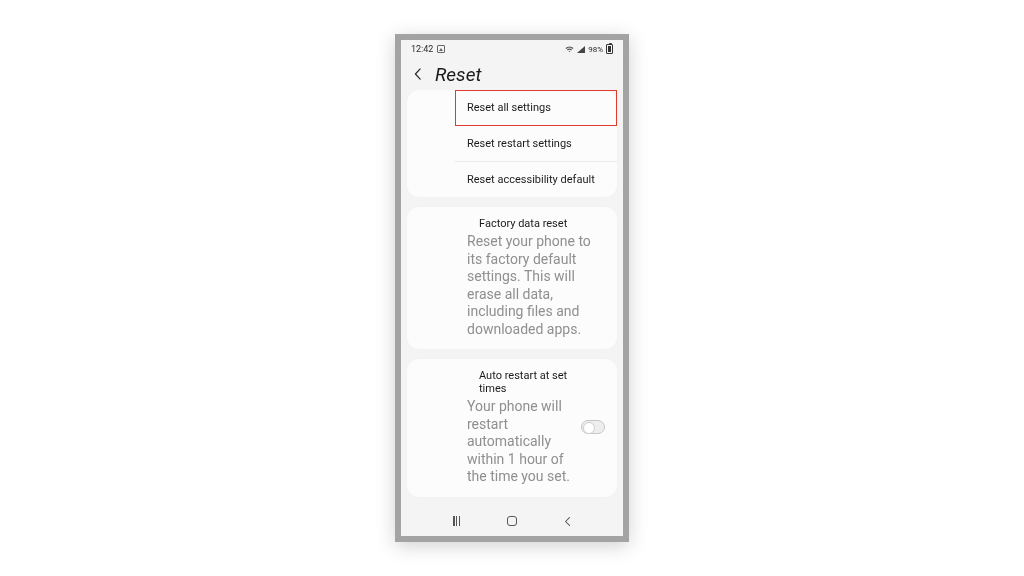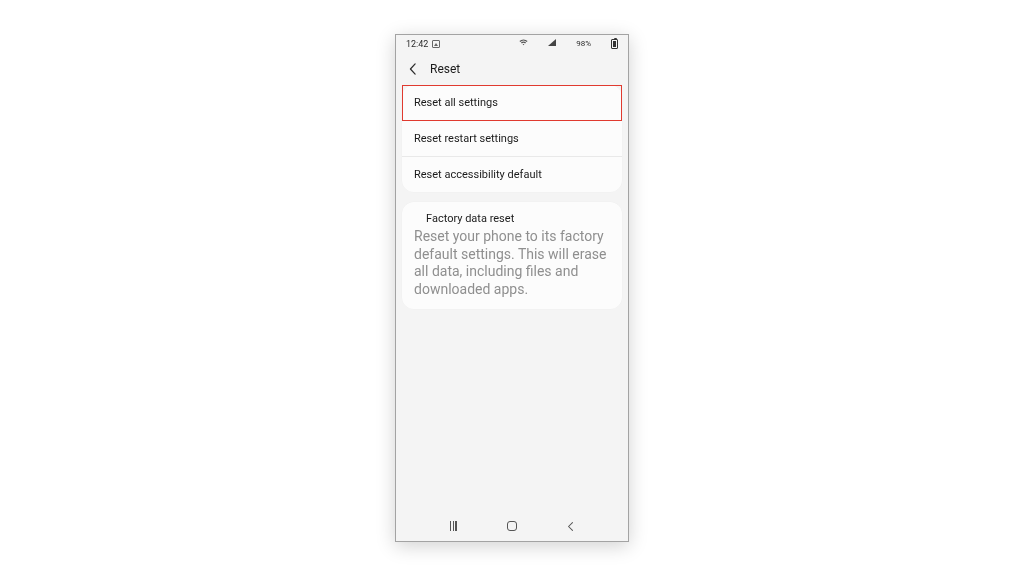--- a/index.html
+++ b/index.html
@@ -5,36 +5,36 @@
   * { box-sizing: border-box; margin: 0; padding: 0; }
   html, body { width: 1024px; height: 576px; background: #ffffff; font-family: -apple-system, "Segoe UI", Roboto, Arial, sans-serif; }
   .stage {
     width: 1024px; height: 576px;
     display: flex; align-items: center; justify-content: center;
     background: #ffffff;
   }
   .phone {
     width: 234px; height: 508px;
     background: #f4f4f4;
-    border: 1px solid #a3a3a3;
+    border: 6px solid #a3a3a3;
     position: relative;
     box-shadow: 0 4px 18px rgba(0,0,0,0.18);
     display: flex; flex-direction: column;
     overflow: hidden;
   }
   
   .status-bar {
     height: 18px;
     display: flex; align-items: center; justify-content: space-between;
     padding: 0 10px;
     font-size: 9px; color: #2b2b2b;
     background: #f4f4f4;
   }
   .status-left { display: flex; align-items: center; gap: 4px; }
-  .status-right { display: flex; align-items: flex-start; gap: 20px; font-size: 8px; }
+  .status-right { display: flex; align-items: center; gap: 3px; font-size: 8px; }
   .img-icon {
     width: 8px; height: 8px; border: 1px solid #666; border-radius: 1px; position: relative;
   }
   .img-icon::after { content:""; position:absolute; left:1px; bottom:1px; width:0; height:0;
     border-left:2px solid transparent; border-right:2px solid transparent; border-bottom:3px solid #666; }
   .wifi-icon { width:9px; height:7px; position:relative; }
   .wifi-icon svg { width:9px; height:7px; display:block; }
   .signal-icon { width:8px; height:7px; position:relative; }
   .signal-icon::before{content:"";position:absolute;right:0;bottom:0;width:0;height:0;
     border-left:8px solid transparent;border-bottom:7px solid #444;}
@@ -47,36 +47,37 @@
   
   .header {
     height: 32px;
     display: flex; align-items: center;
     padding: 0 10px;
     background: #f4f4f4;
     gap: 10px;
   }
   .back-chevron { width:14px; height:14px; display:flex; align-items:center; justify-content:center; cursor:pointer; }
   .back-chevron svg { width:10px; height:12px; }
-  .header-title { font-size: 12px; color:#1a1a1a; }
+  .header-title { font-size: 19px; color:#1a1a1a;font-style:italic; }
 
   
   .content { flex:1; overflow:hidden; padding: 0 6px; }
   .card {
     background: #fcfcfc;
     border-radius: 12px;
     margin-bottom: 10px;
     box-shadow: 0 0 0 0.5px rgba(0,0,0,0.02);
   }
   .row {
     padding: 11px 12px;
     font-size: 11px;
     color: #1b1b1b;
     border-bottom: 1px solid #e9e9e9;
     cursor: pointer;
+    margin-left: 48px;
   }
   .row:last-child { border-bottom: none; }
   .row.highlight { outline: 1.5px solid #e03a2f; outline-offset: -1px; border-radius: 0; }
   .row-title { font-size: 11px; color:#1b1b1b; margin-bottom: 3px; padding-left: 12px; }
   .row-sub { font-size: 14px; color:#8f8f8f; line-height: 1.25; }
   .row.with-sub { padding: 10px 12px 11px; }
   .row.toggle-row { display:flex; align-items:center; justify-content:space-between; gap:8px; }
   .toggle-row .txt { flex:1; }
   .toggle {
     width: 24px; height: 14px; border-radius: 8px; border:1px solid #c7c7c7;
@@ -144,20 +145,29 @@
         </div>
       </div>
 
       <div class="card">
         <div class="row with-sub">
           <div class="row-title">Factory data reset</div>
           <div class="row-sub">Reset your phone to its factory default settings. This will erase all data, including files and downloaded apps.</div>
         </div>
       </div>
 
+      <div class="card">
+        <div class="row with-sub toggle-row">
+          <div class="txt">
+            <div class="row-title">Auto restart at set times</div>
+            <div class="row-sub">Your phone will restart automatically within 1 hour of the time you set.</div>
+          </div>
+          <div class="toggle"></div>
+        </div>
+      </div>
 
     </div>
 
     <div class="navbar">
       <div class="nav-btn">
         <div class="nav-recents">
           <span></span>
             <span></span>
             <span></span>
         </div>

